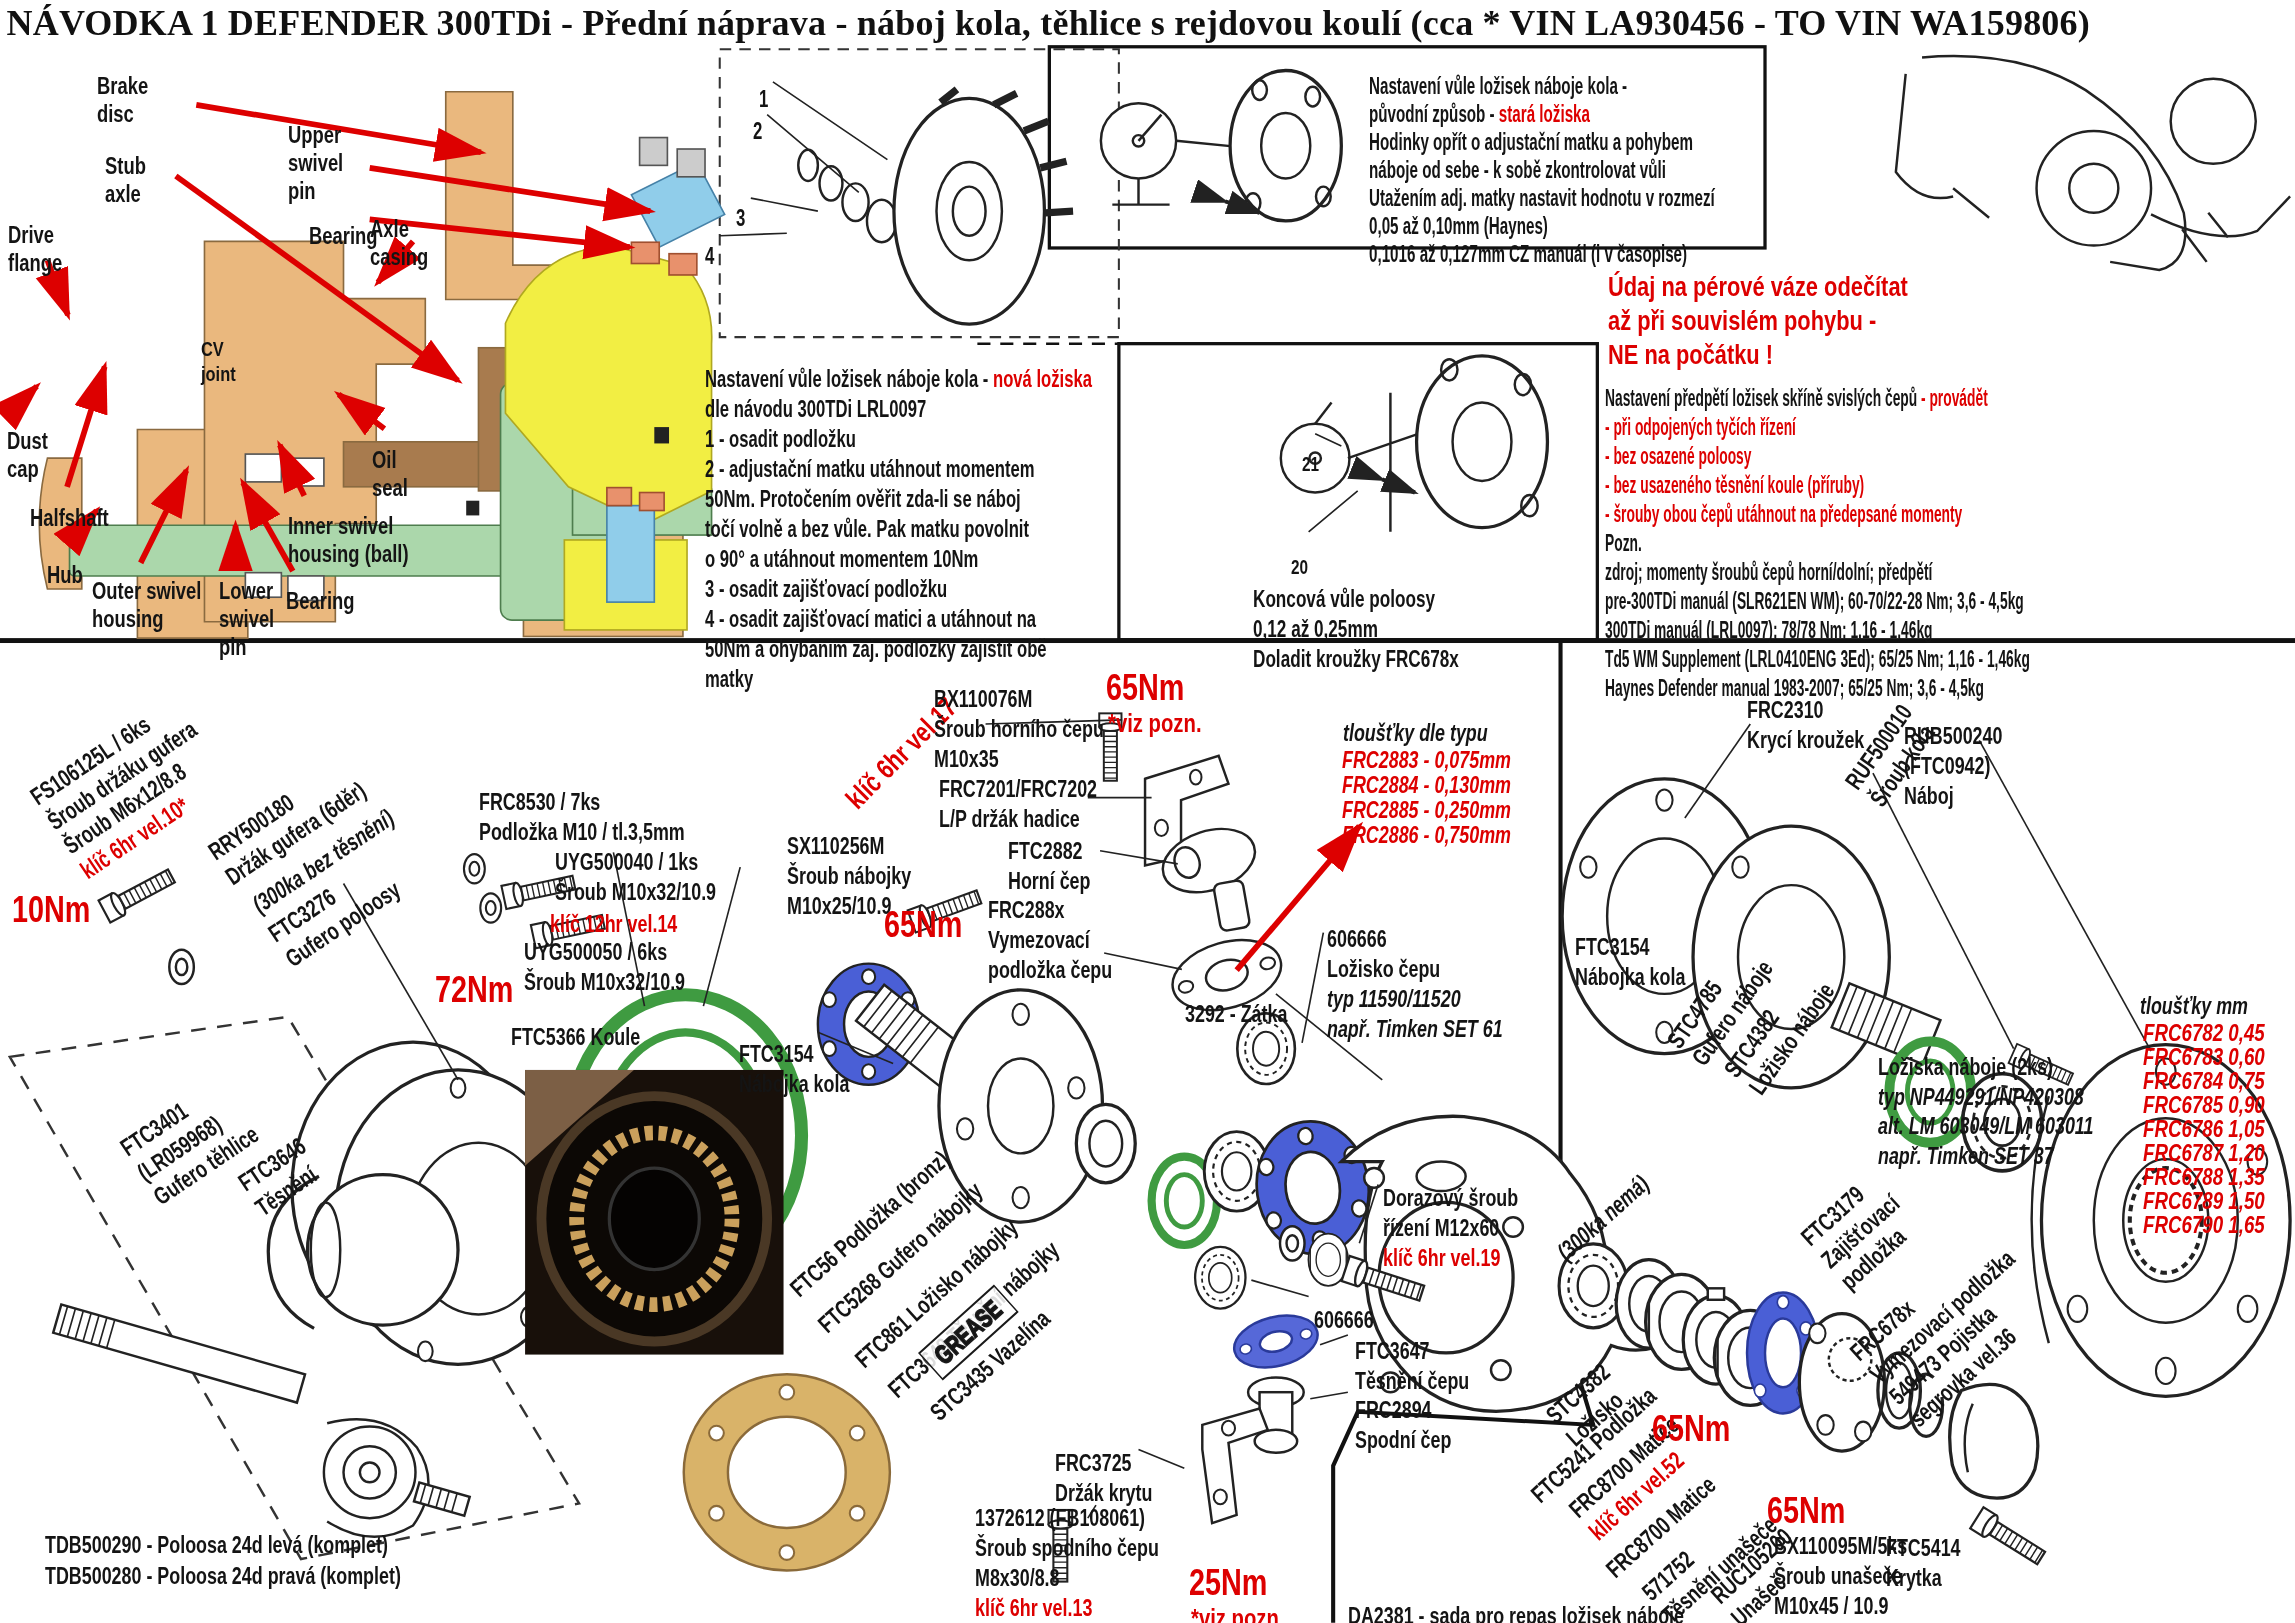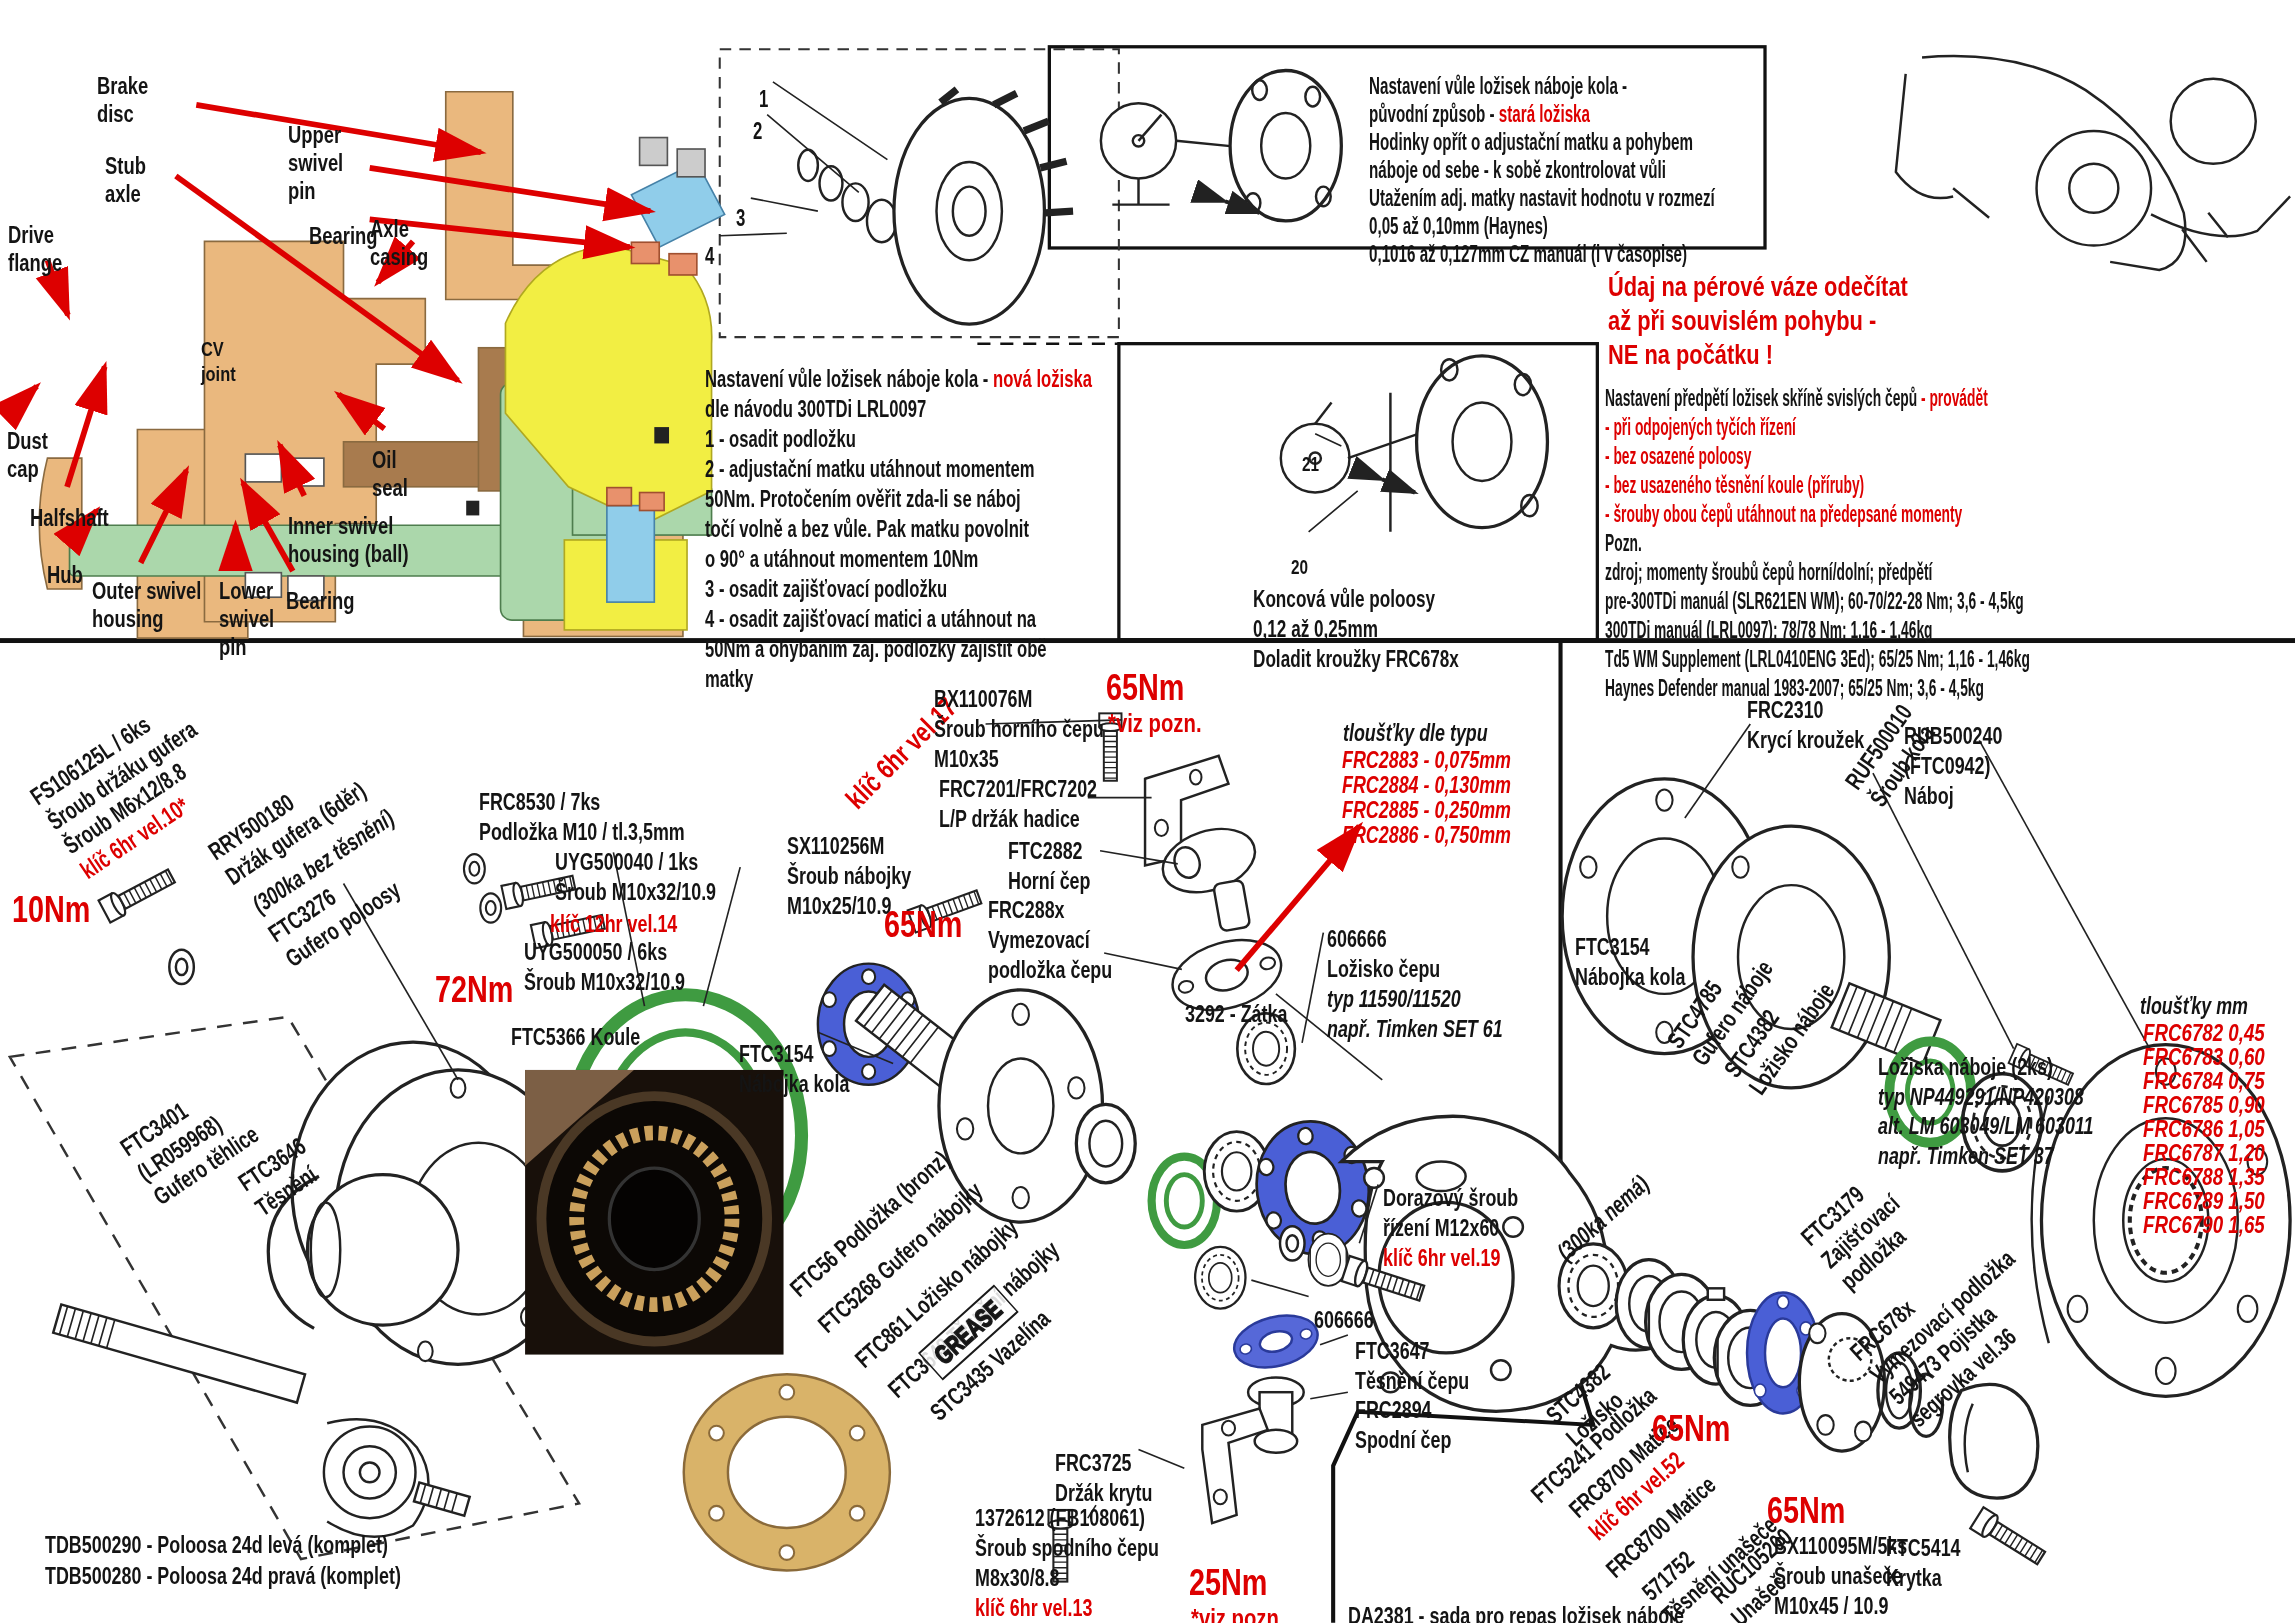--- a/index.html
+++ b/index.html
@@ -10,20 +10,21 @@
   #art{position:absolute;left:0;top:0;}
   #ann-layer{position:absolute;left:0;top:16px;width:100%;height:100%;}
   .ann{position:absolute;font-weight:bold;white-space:nowrap;color:#141414;transform-origin:0 0;}
   .ann.boxed{border:2.5px solid #1a1a1a;padding:0.8px 13px;background:rgba(255,255,255,.85);}
   .ann.outline span{color:#fff;-webkit-text-stroke:1.8px #1a1a1a;}
 </style>
 </head>
 <body>
 
 <div id="stage">
+  <div class="title">NÁVODKA 1 DEFENDER 300TDi - Přední náprava - náboj kola, těhlice s rejdovou koulí  (cca * VIN LA930456 - TO VIN WA159806)</div>
 
   <svg id="art" width="2295" height="1623" viewBox="0 0 2806 1984">
     <defs>
       <marker id="ra" markerWidth="10" markerHeight="8" refX="8" refY="3" orient="auto">
           <path d="M0,0L9,3L0,6z" fill="#dd0000"></path>
         </marker>
       <marker id="ka" markerWidth="10" markerHeight="8" refX="8" refY="3" orient="auto">
           <path d="M0,0L9,3L0,6z" fill="#222"></path>
         </marker>
       <g id="bolt">

